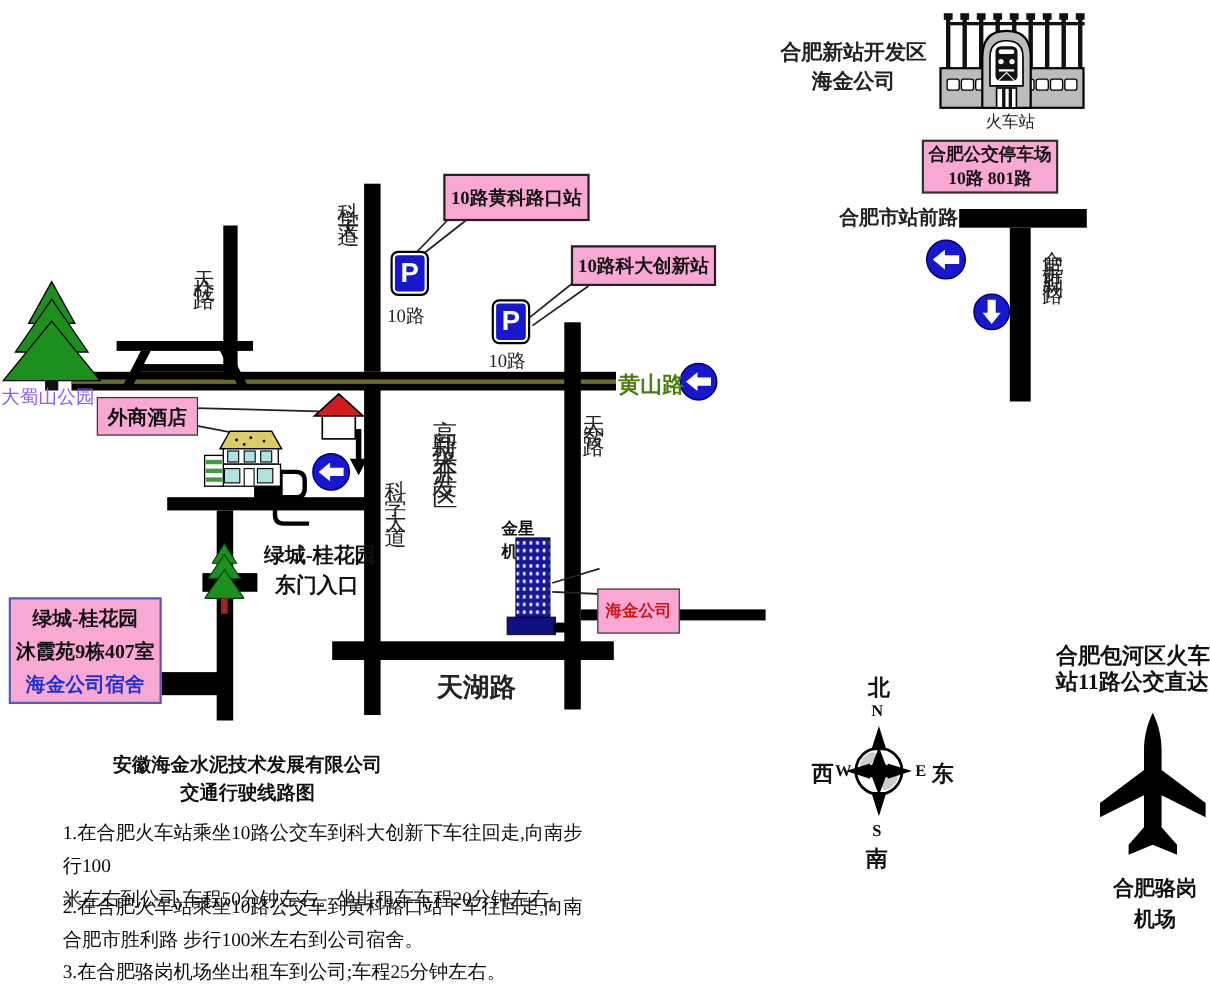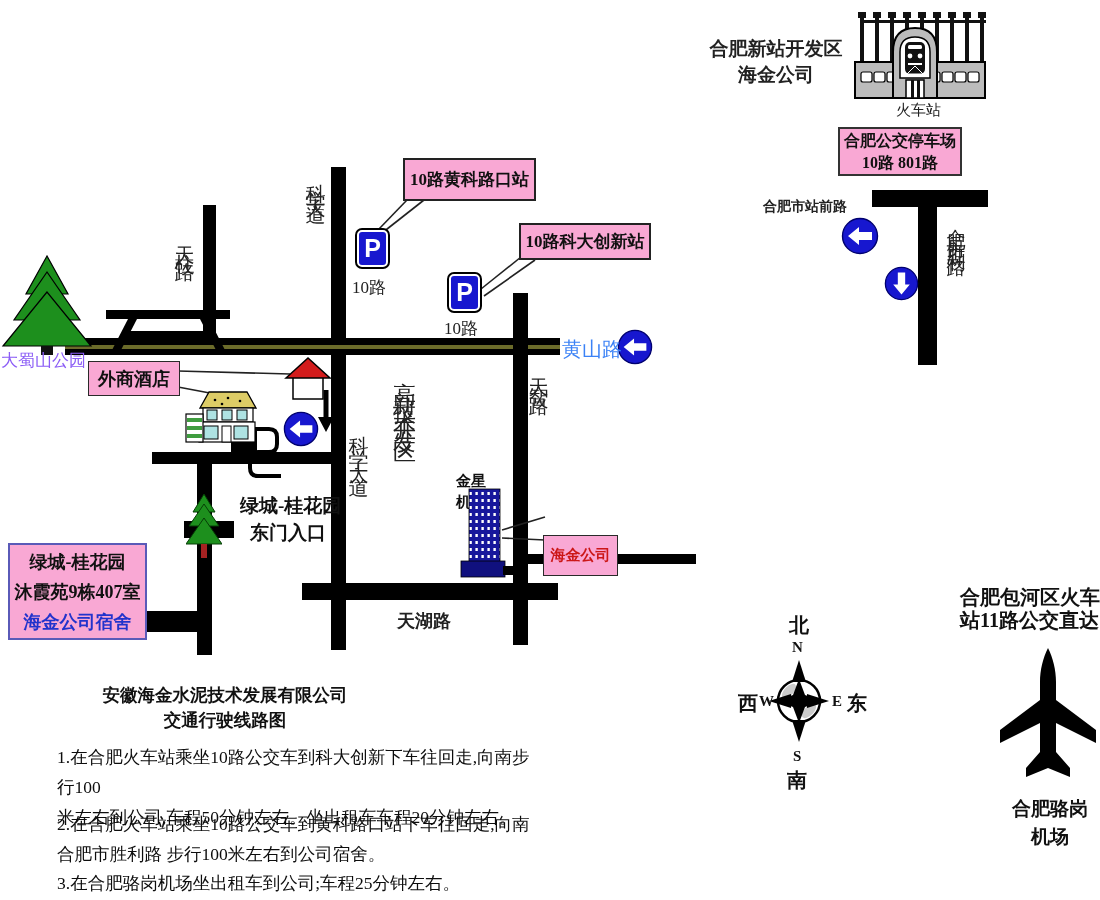--- a/index.html
+++ b/index.html
@@ -107,21 +107,21 @@
     <div>合肥新站开发区</div>
     <div>海金公司</div>
   </div>
   <div class="htext" style="left:896px;top:101px;font-size:15px;color:#222;">火车站</div>
 
   <div class="box" style="left:838px;top:127px;width:124px;height:49px;font-size:16px;font-weight:bold;line-height:22px;border-color:#333;">
     <div>合肥公交停车场</div>
     <div>10路  801路</div>
   </div>
 
-  <div class="htext" style="left:763px;top:198px;font-size:14px;font-weight:bold;color:#222;">合肥市站前路</div>
+  <div class="htext" style="left:763px;top:186px;font-size:18px;font-weight:bold;color:#222;">合肥市站前路</div>
   <div class="vtext" style="left:947px;top:213px;font-size:19px;letter-spacing:6px;color:#222;">合肥市胜利路</div>
 
   <svg class="icon" style="left:841px;top:217px;" width="38" height="38" viewBox="0 0 38 38">
     <circle cx="19" cy="19" r="17.5" fill="#1717cf" stroke="#00006e" stroke-width="1.4"></circle>
     <path d="M7,19 L18,10 L18,15 L31,15 L31,23 L18,23 L18,28 Z" fill="#fff"></path>
   </svg>
   <svg class="icon" style="left:884px;top:266px;" width="35" height="35" viewBox="0 0 38 38">
     <circle cx="19" cy="19" r="17.5" fill="#1717cf" stroke="#00006e" stroke-width="1.4"></circle>
     <path d="M19,31 L10,20 L15,20 L15,7 L23,7 L23,20 L28,20 Z" fill="#fff"></path>
   </svg>
@@ -144,24 +144,24 @@
     <rect x="106" y="310" width="124" height="9" fill="#000"></rect>
     <polygon points="128,319 137,319 120,352 111,352" fill="#000"></polygon>
     <polygon points="200,319 209,319 226,352 217,352" fill="#000"></polygon>
     <rect x="126" y="331" width="84" height="7" fill="#000"></rect>
   </svg>
   <div class="htext" style="left:1px;top:349px;font-size:17px;font-weight:normal;color:#8b5cf6;">大蜀山公园</div>
 
   <div class="vtext" style="left:175px;top:230px;font-size:20px;letter-spacing:8px;color:#222;">天柱路</div>
   <div class="vtext" style="left:306px;top:168px;font-size:20px;letter-spacing:7px;color:#222;">科学大道</div>
   <div class="vtext" style="left:349px;top:420px;font-size:20px;letter-spacing:14px;color:#222;">科学大道</div>
-  <div class="htext" style="left:562px;top:336px;font-size:20px;font-weight:normal;color:#3b82f6;">黄山路</div>
+  <div class="htext" style="left:562px;top:336px;font-size:20px;font-weight:bold;color:#4d7c0f;">黄山路</div>
   <div class="vtext" style="left:529px;top:362px;font-size:20px;letter-spacing:9px;color:#222;">天智路</div>
   <div class="vtext" style="left:393px;top:363px;font-size:23px;letter-spacing:10px;color:#222;">高新技术开发区</div>
-  <div class="htext" style="left:397px;top:609px;font-size:18px;font-weight:bold;color:#222;">天湖路</div>
+  <div class="htext" style="left:397px;top:609px;font-size:24px;font-weight:bold;color:#222;">天湖路</div>
 
   <div class="psign" style="left:357px;top:230px;">
     <span>P</span>
   </div>
   <div class="htext" style="left:352px;top:276px;font-size:17px;color:#222;">10路</div>
   <div class="box" style="left:403px;top:158px;width:133px;height:43px;font-size:17px;font-weight:bold;border-color:#222;">
     <div>10路黄科路口站</div>
   </div>
 
   <div class="psign" style="left:449px;top:274px;">

